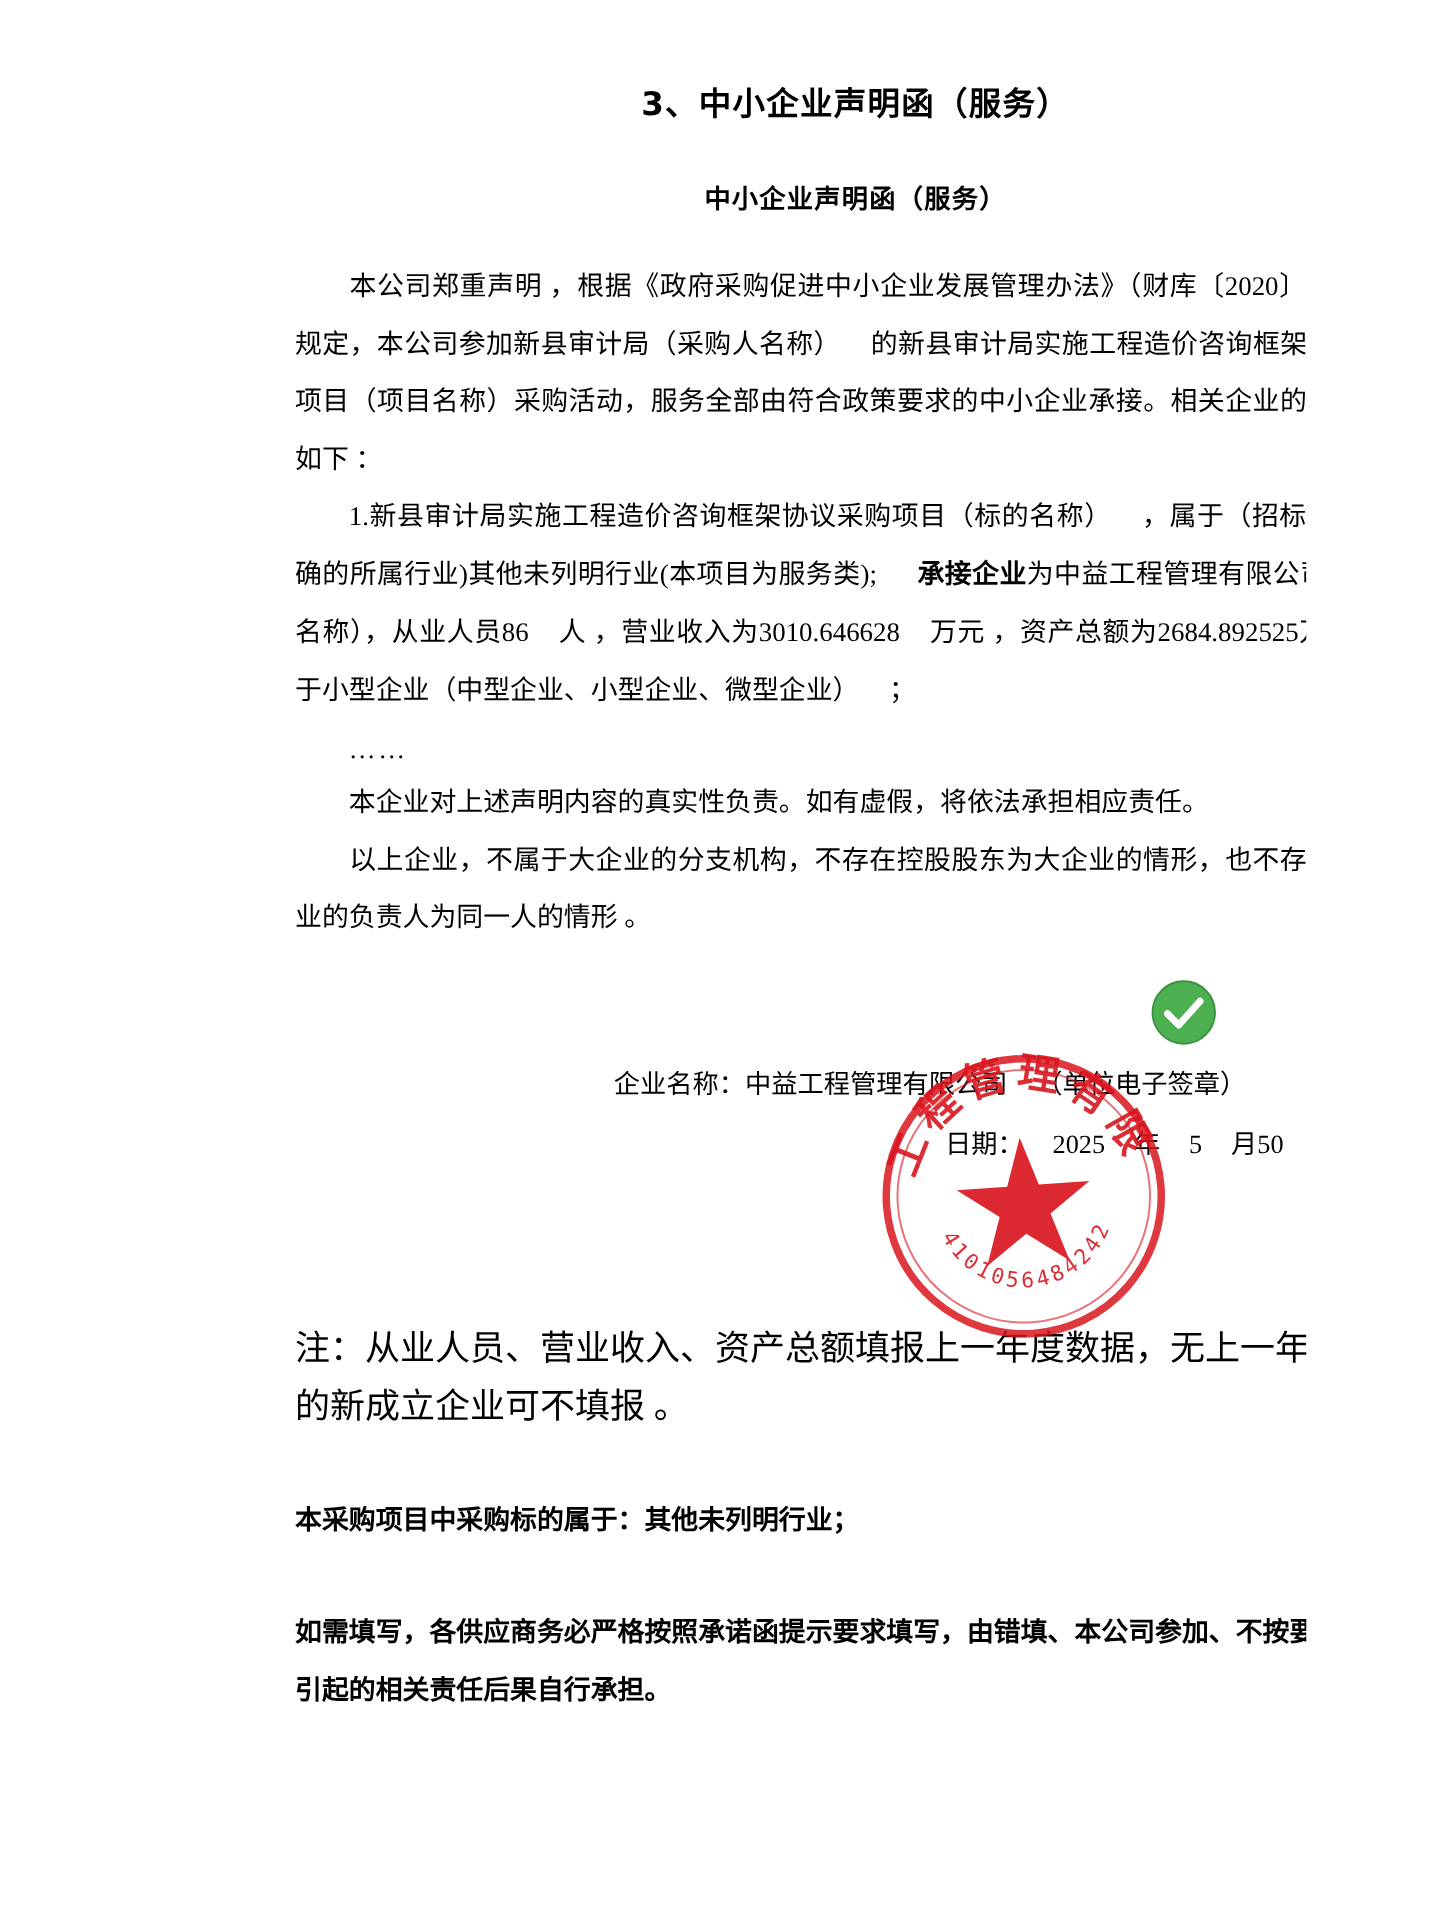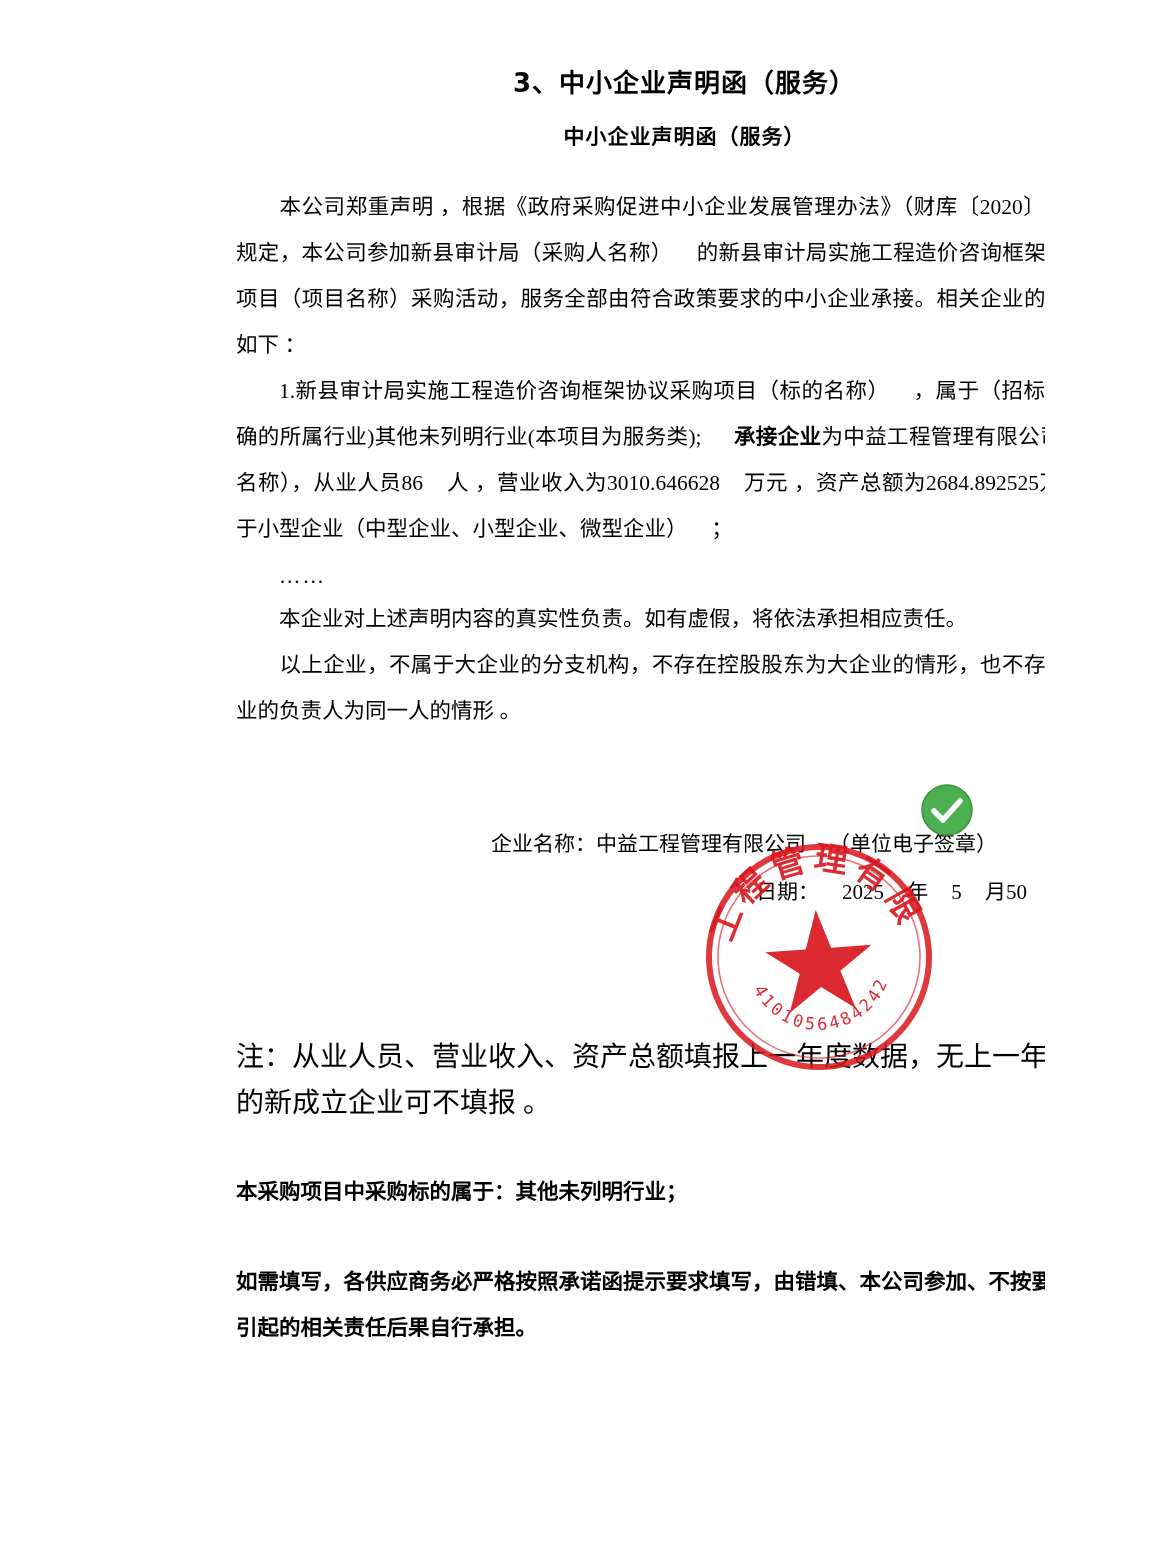--- a/index.html
+++ b/index.html
@@ -31,21 +31,21 @@
     font-weight: bold;
     letter-spacing: 1px;
     margin-top: 62px;
     font-family: "DejaVu Sans", "Liberation Sans", sans-serif;
   }
   .doc-subtitle {
     text-align: center;
     font-size: 21px;
     font-weight: bold;
     letter-spacing: 1px;
-    margin-top: 21px;
+    margin-top: 43px;
     font-family: "DejaVu Sans", "Liberation Sans", sans-serif;
   }
   .para {
     font-size: 21.5px;
     line-height: 46px;
     text-align: justify;
     text-justify: inter-ideograph;
     margin: 0;
   }
   .p1 { margin-top: 34px; }
@@ -79,21 +79,21 @@
   .note {
     margin-top: 118px;
     font-size: 28px;
     line-height: 46px;
   }
   .bold-para {
     margin-top: 44px;
     font-size: 21.5px;
     line-height: 46px;
     font-weight: bold;
-    font-family: Liberation Mono, monospace;
+    font-family: Liberation Sans, sans-serif;
   }
   
   .seal {
     position: absolute;
     left: 592px;
     top: 838px;
     width: 238px;
     height: 238px;
     pointer-events: none;
   }

